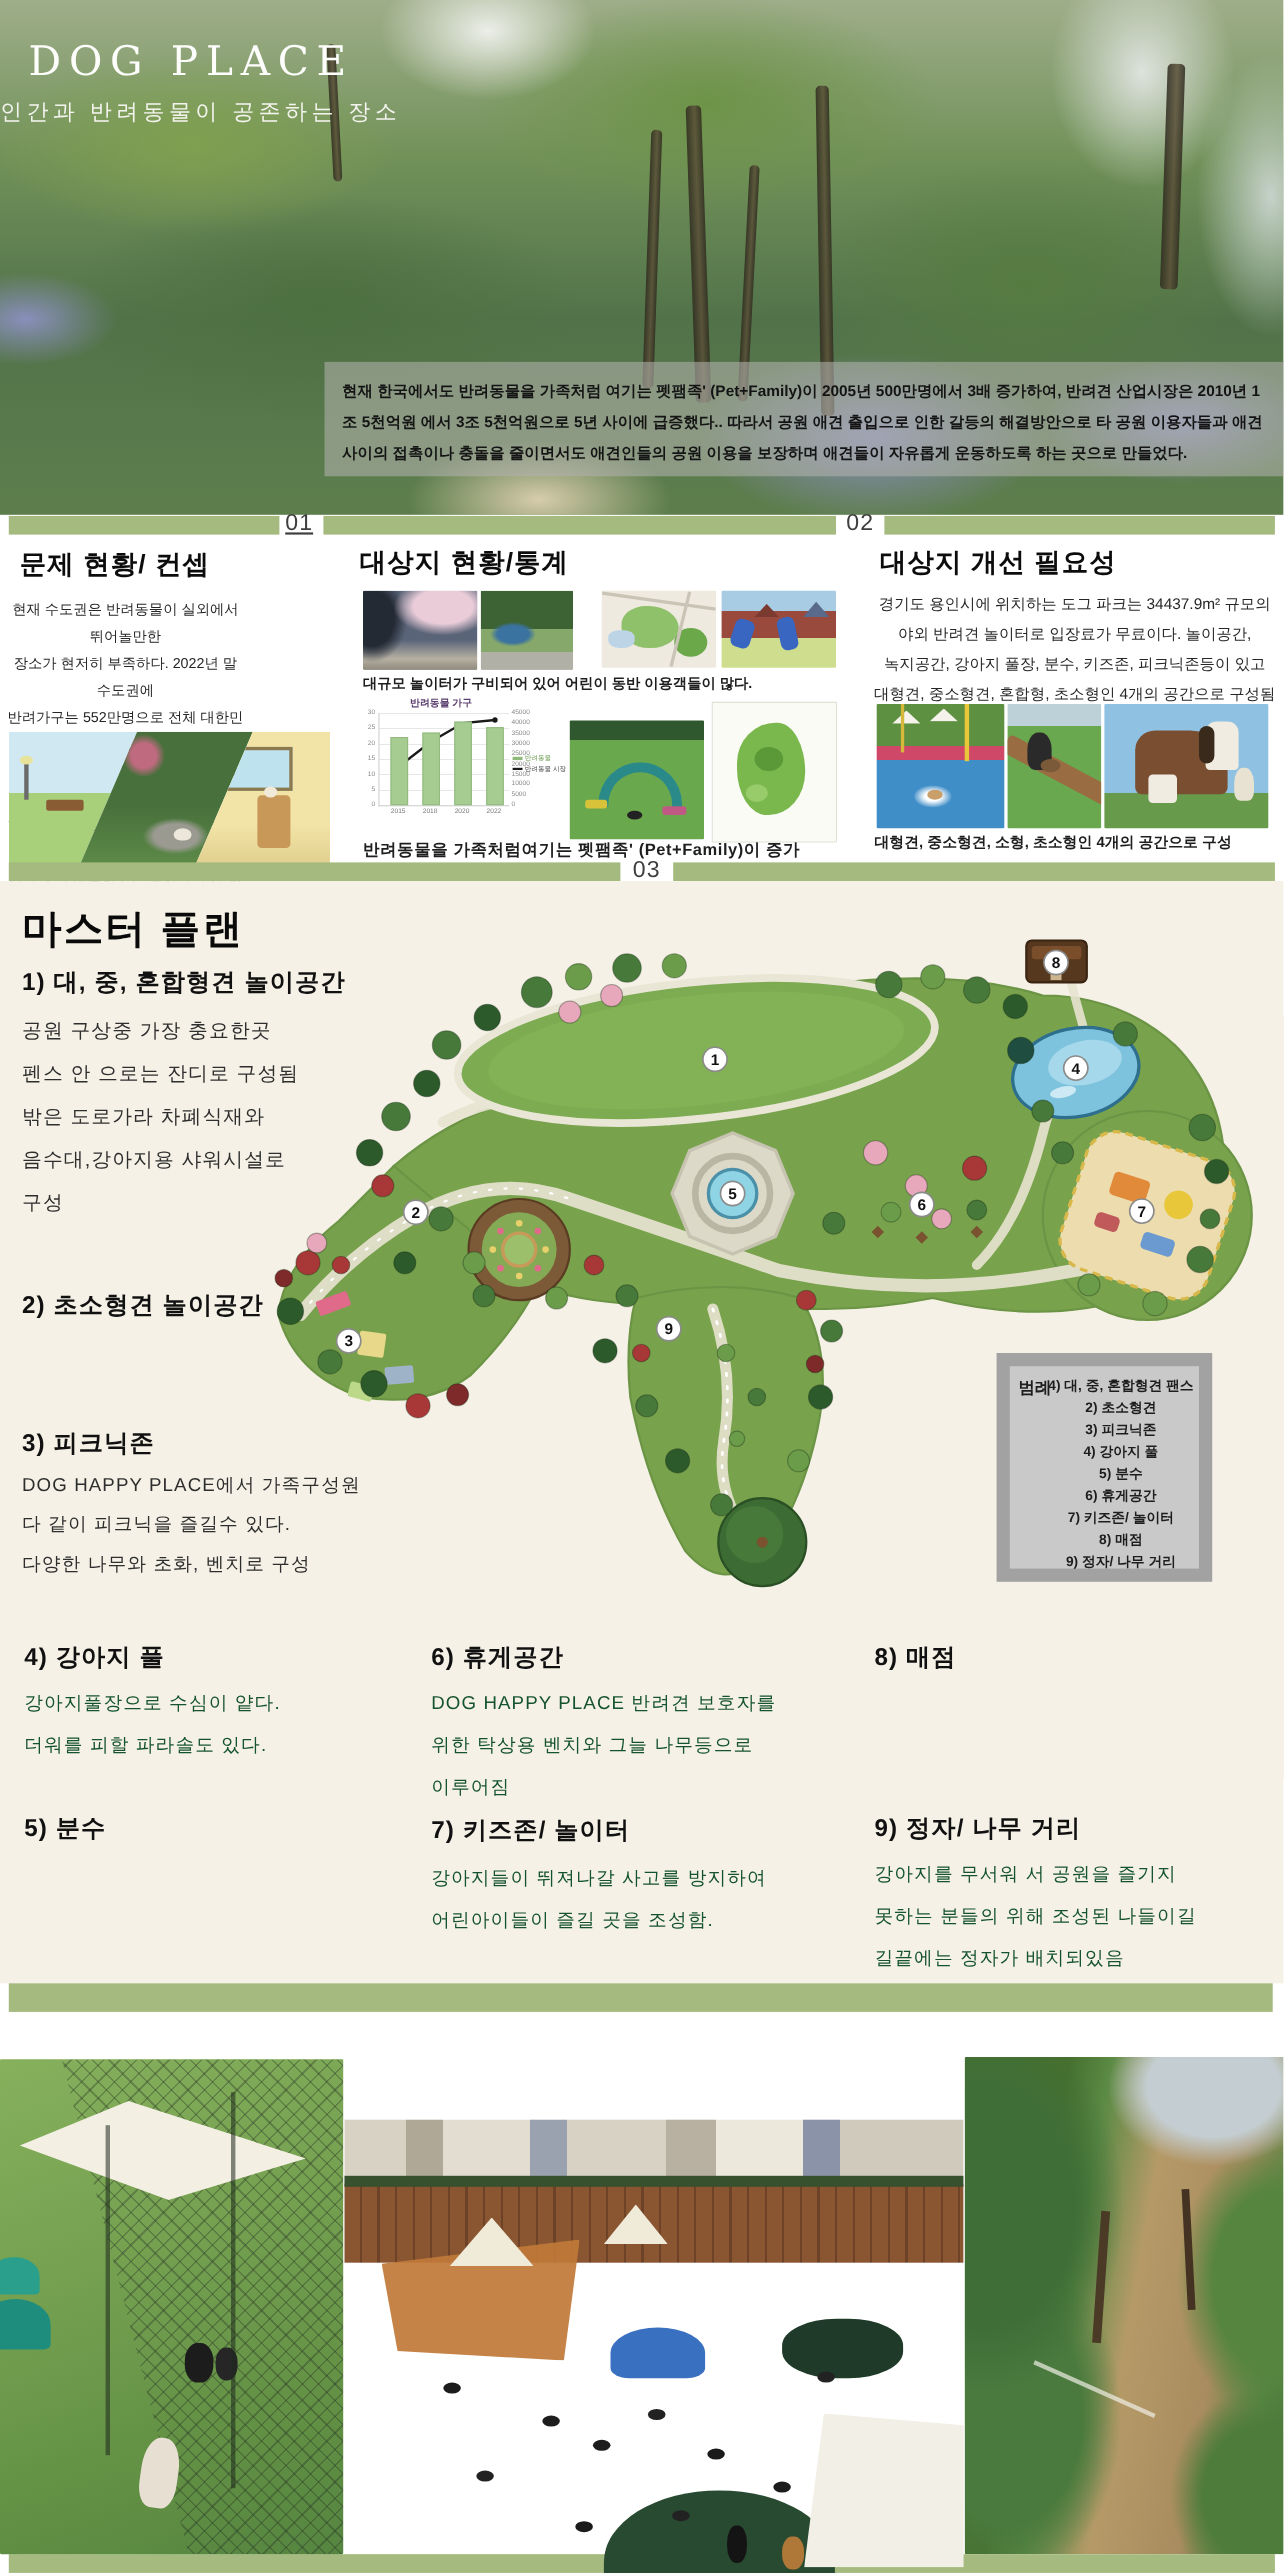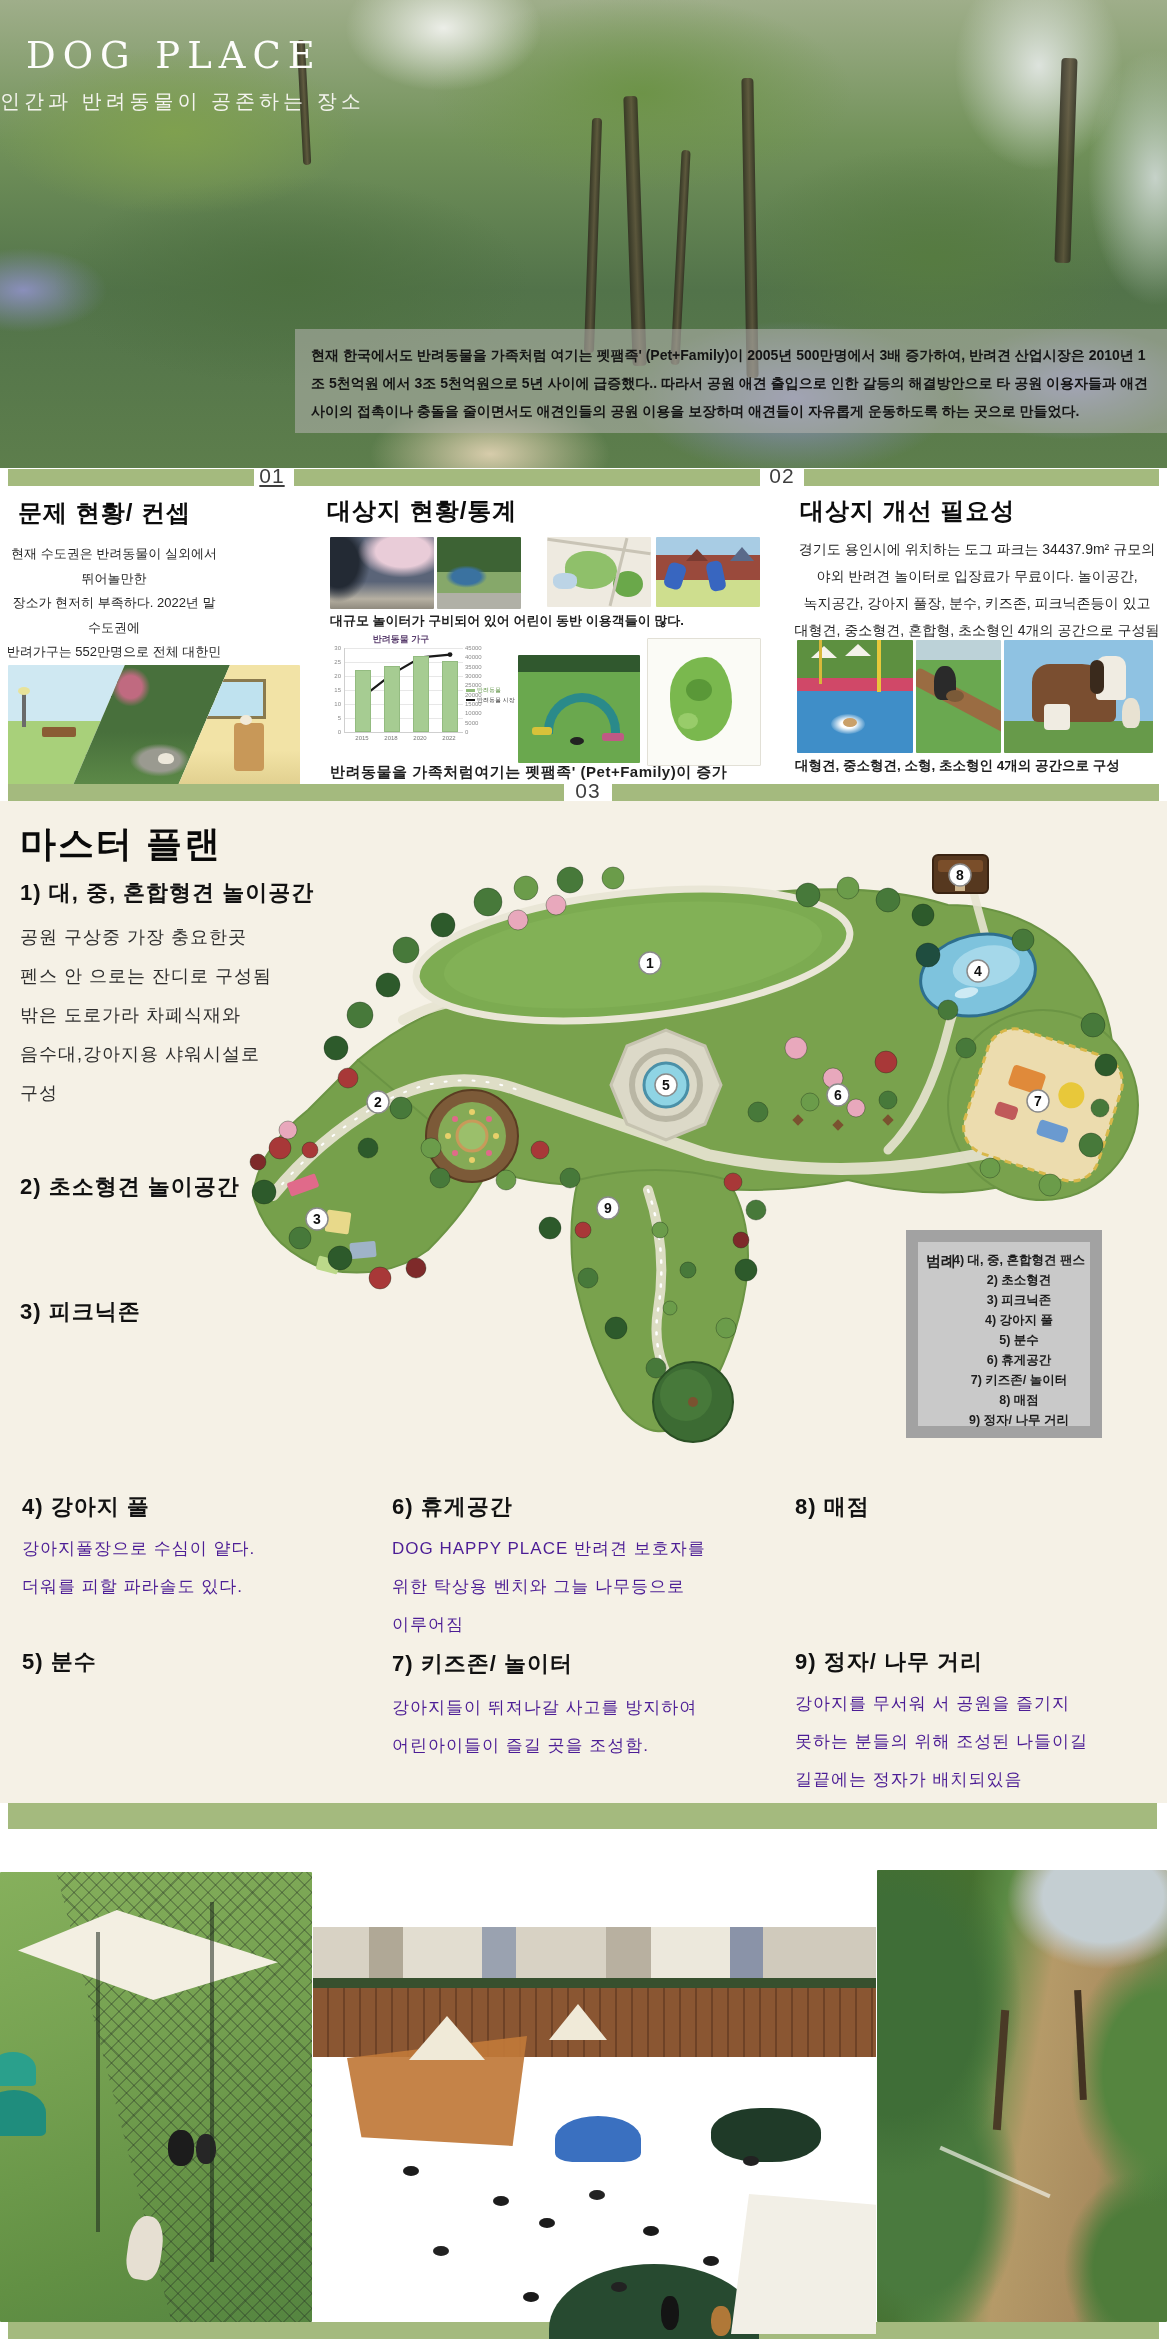--- a/index.html
+++ b/index.html
@@ -46,21 +46,21 @@
   .mc-tick{position:absolute;font-size:6px;color:#8a8a8a;line-height:6px;}
   .mc-xlab{position:absolute;font-size:6px;color:#777;top:102px;width:24px;text-align:center;}
   .mc-leg{position:absolute;left:140px;top:52px;font-size:6px;color:#444;line-height:10px;white-space:nowrap;}
   .mc-leg .sw{display:inline-block;vertical-align:middle;margin-right:2px;}
   
   .master-bg{left:0;top:801px;width:1167px;height:1002px;background:#f5f1e6;}
   .mp-title{font-size:36px;font-weight:800;color:#0a0a0a;letter-spacing:2px;}
   .mp-head{font-size:22px;color:#111;font-weight:600;letter-spacing:1px;}
   .mp-head b{font-weight:800;}
   .mp-body{font-size:18px;line-height:39px;color:#2e2e2e;letter-spacing:1px;white-space:pre-line;}
-  .mp-body2{font-size:17px;line-height:38px;color:#4c1d95;letter-spacing:1px;white-space:pre-line;}
+  .mp-body2{font-size:17px;line-height:38px;color:#14532d;letter-spacing:1px;white-space:pre-line;}
   .legend-outer{left:906px;top:1230px;width:196px;height:208px;background:#a2a2a2;}
   .legend-inner{left:918px;top:1242px;width:172px;height:184px;background:#c9c9c9;}
   .legend-label{left:926px;top:1252px;font-size:15px;font-weight:800;color:#1d1d1d;}
   .legend-items{left:952px;top:1250px;width:134px;text-align:center;font-size:12.5px;line-height:20px;color:#1d1d1d;font-weight:600;}
   .badge{fill:#ffffff;stroke:#8a8a8a;stroke-width:1.5;}
   .badge-t{font-size:14px;font-weight:700;fill:#111;text-anchor:middle;font-family:"Liberation Sans",sans-serif;}
   .dots{position:absolute;border-radius:50%;background:#1d1d1d;}
 </style>
 </head>
 <body>
@@ -405,20 +405,23 @@
   </svg>
 
   <div class="abs mp-head" style="left:20px;top:878px;"><span>1) 대, 중, 혼합형견 </span><b>놀이공간</b></div>
   <div class="abs mp-body" style="left:20px;top:918px;width:330px;">공원 구상중 가장 충요한곳
 펜스 안 으로는 잔디로 구성됨
 밖은 도로가라 차폐식재와
 음수대,강아지용 샤워시설로
 구성</div>
   <div class="abs mp-head" style="left:20px;top:1172px;"><span>2) 초소형견 </span><b>놀이공간</b></div>
   <div class="abs mp-head" style="left:20px;top:1297px;"><span>3) 피크닉존</span><b></b></div>
+  <div class="abs mp-body" style="left:20px;top:1332px;width:340px;line-height:36px;font-size:17px;">DOG HAPPY PLACE에서 가족구성원
+다 같이 피크닉을 즐길수 있다.
+다양한 나무와 초화, 벤치로 구성</div>
 
   <div class="abs legend-outer"></div>
   <div class="abs legend-inner"></div>
   <div class="abs legend-label">범례</div>
   <div class="abs legend-items">
     <div>4) 대, 중, 혼합형견 팬스</div>
     <div>2) 초소형견</div>
     <div>3) 피크닉존</div>
     <div>4) 강아지 풀</div>
     <div>5) 분수</div>

